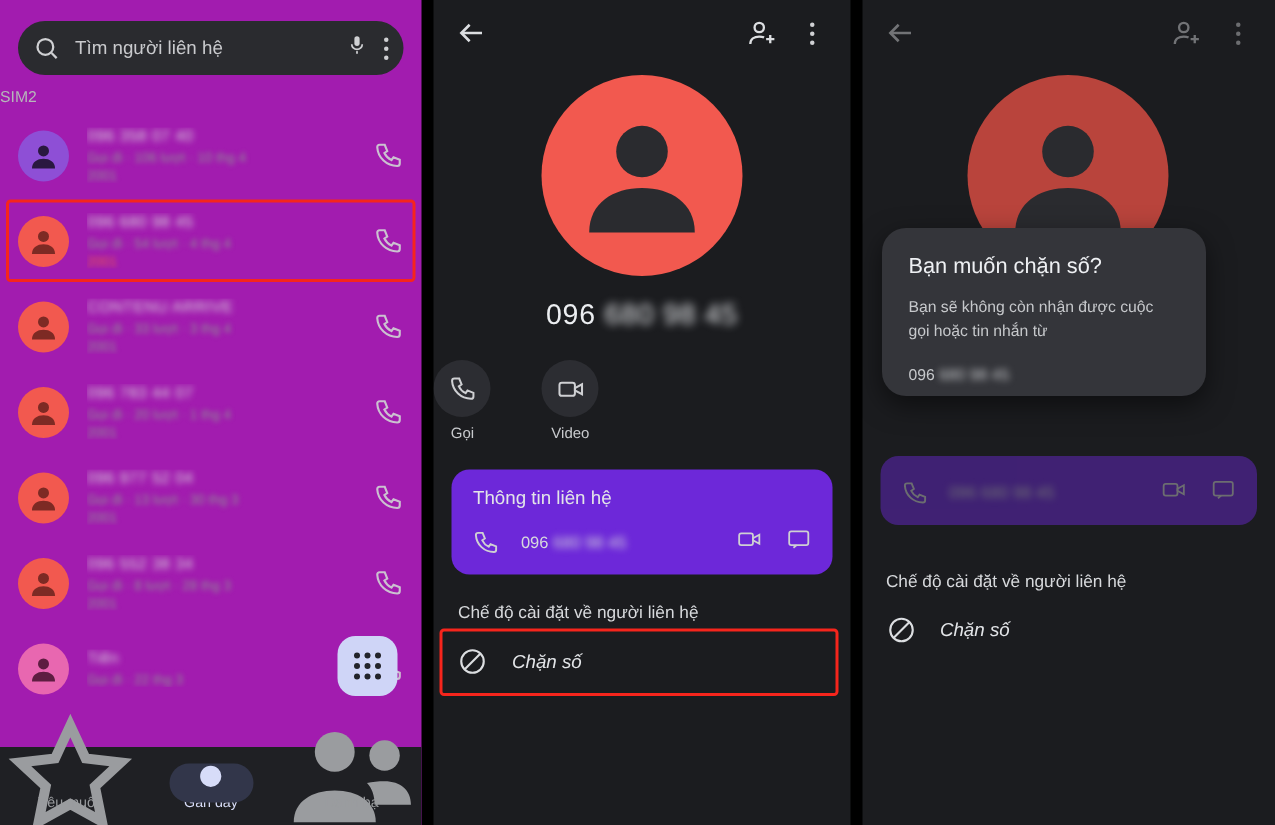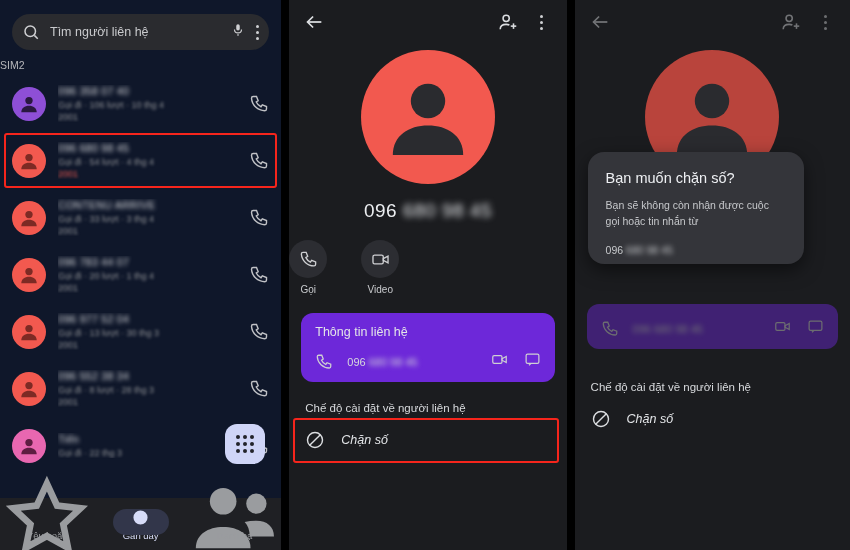--- a/index.html
+++ b/index.html
@@ -6,21 +6,21 @@
   html, body {
     width: 850px; height: 550px;
     background: #000;
     font-family: "Liberation Sans", sans-serif;
     overflow: hidden;
   }
   .stage { position: relative; width: 850px; height: 550px; display: flex; background:#000; }
 
   
   .panel { position: relative; height: 550px; background: #17181b; overflow: hidden; }
-  .panel-1 { width: 284px; background: #0f172a; }
+  .panel-1 { width: 284px; background: #a21caf; }
   .gap { width: 8px; background: #000; height: 550px; }
   .panel-2 { width: 280px; background: #1b1c1f; }
   .panel-3 { width: 278px; background: #1b1c1f; }
 
   
   .search-bar {
     margin: 14px 12px 0 12px; height: 36px; border-radius: 20px;
     background: #2a2b2f; display: flex; align-items: center; padding: 0 10px;
   }
   .search-bar .sicon { width: 18px; height: 18px; margin-right: 10px; flex: 0 0 auto; }
@@ -312,21 +312,21 @@
         </span>
     </div>
 
     <div class="bottom-nav">
       <div class="nav-item">
         <div class="nav-ic">
           <svg viewBox="0 0 24 24" fill="none" stroke="#9a9c9f" stroke-width="1.7">
               <path d="M12 3.5l2.6 5.6 6 .7-4.4 4.1 1.2 6-5.4-3-5.4 3 1.2-6L3.4 9.8l6-.7z"></path>
             </svg>
         </div>
-        <div>Yêu hoặc</div>
+        <div>Yêu muốn</div>
       </div>
       <div class="nav-item active">
         <div class="nav-ic">
           <div class="nav-pill"></div>
           <svg viewBox="0 0 24 24" fill="#d7dcf8" style="position:relative;width:17px;height:17px">
               <path d="M12 2a10 10 0 1 0 0 20 10 10 0 0 0 0-20zm1 5h-2v6l5 3 1-1.7-4-2.3z"></path>
             </svg>
         </div>
         <div>Gần đây</div>
       </div>

